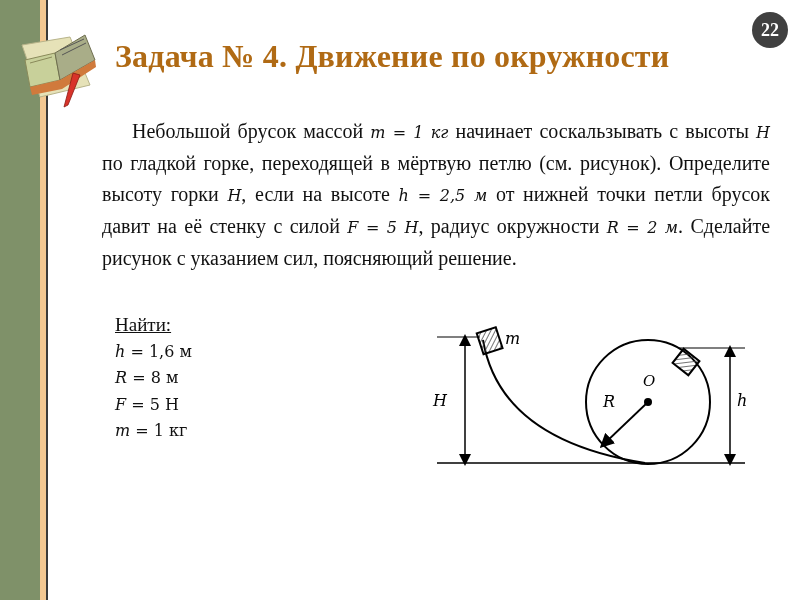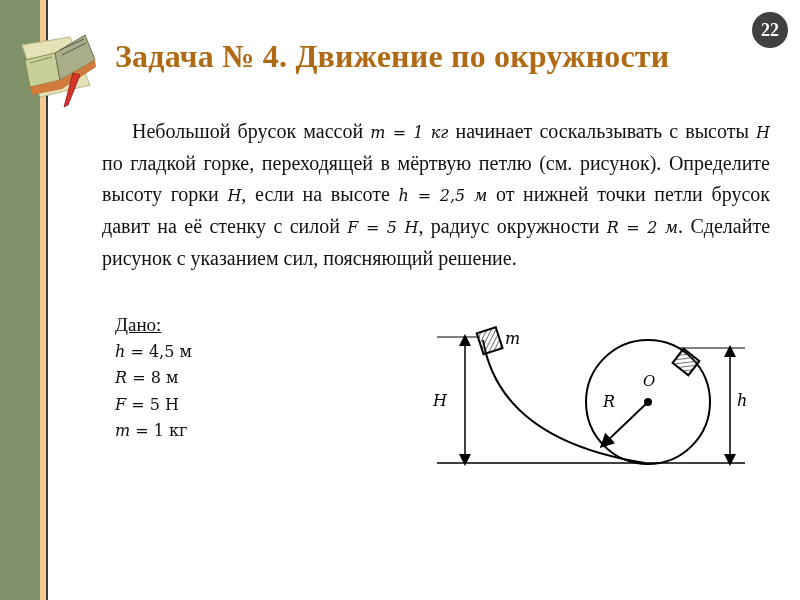--- a/index.html
+++ b/index.html
@@ -41,22 +41,22 @@
   <polygon points="63,58 70,60 58,90 54,92" fill="#d8332a" stroke="#8a1a14" stroke-width="0.8"></polygon>
 </svg>
 
 <div class="page-badge">22</div>
 
 <div class="title">Задача № 4. Движение по окружности</div>
 
 <div class="problem"><span>Небольшой брусок массой </span><i>m = 1 кг</i><span> начинает соскальзывать с высоты </span><i>H</i><span> по гладкой горке, переходящей в мёртвую петлю (см. рисунок). Определите высоту горки </span><i>H</i><span>, если на высоте </span><i>h = 2,5 м</i><span> от нижней точки петли брусок давит на её стенку с силой </span><i>F = 5 Н</i><span>, радиус окружности </span><i>R = 2 м</i><span>. Сделайте рисунок с указанием сил, поясняющий решение.</span></div>
 
 <div class="given">
-  <div class="hdr">Дано:</div>
-  <div class="row"><i>h</i><span> = 4,5 м</span></div>
+  <div class="hdr">Найти:</div>
+  <div class="row"><i>h</i><span> = 1,6 м</span></div>
   <div class="row"><i>R</i><span> = 8 м</span></div>
   <div class="row"><i>F</i><span> = 5 Н</span></div>
   <div class="row"><i>m</i><span> = 1 кг</span></div>
 </div>
 
 <svg class="figure" viewBox="0 0 350 155">
   <defs>
     <pattern id="hatch" width="4" height="4" patternUnits="userSpaceOnUse" patternTransform="rotate(45)">
       <line x1="0" y1="0" x2="0" y2="4" stroke="#444" stroke-width="1.5"></line>
     </pattern>

